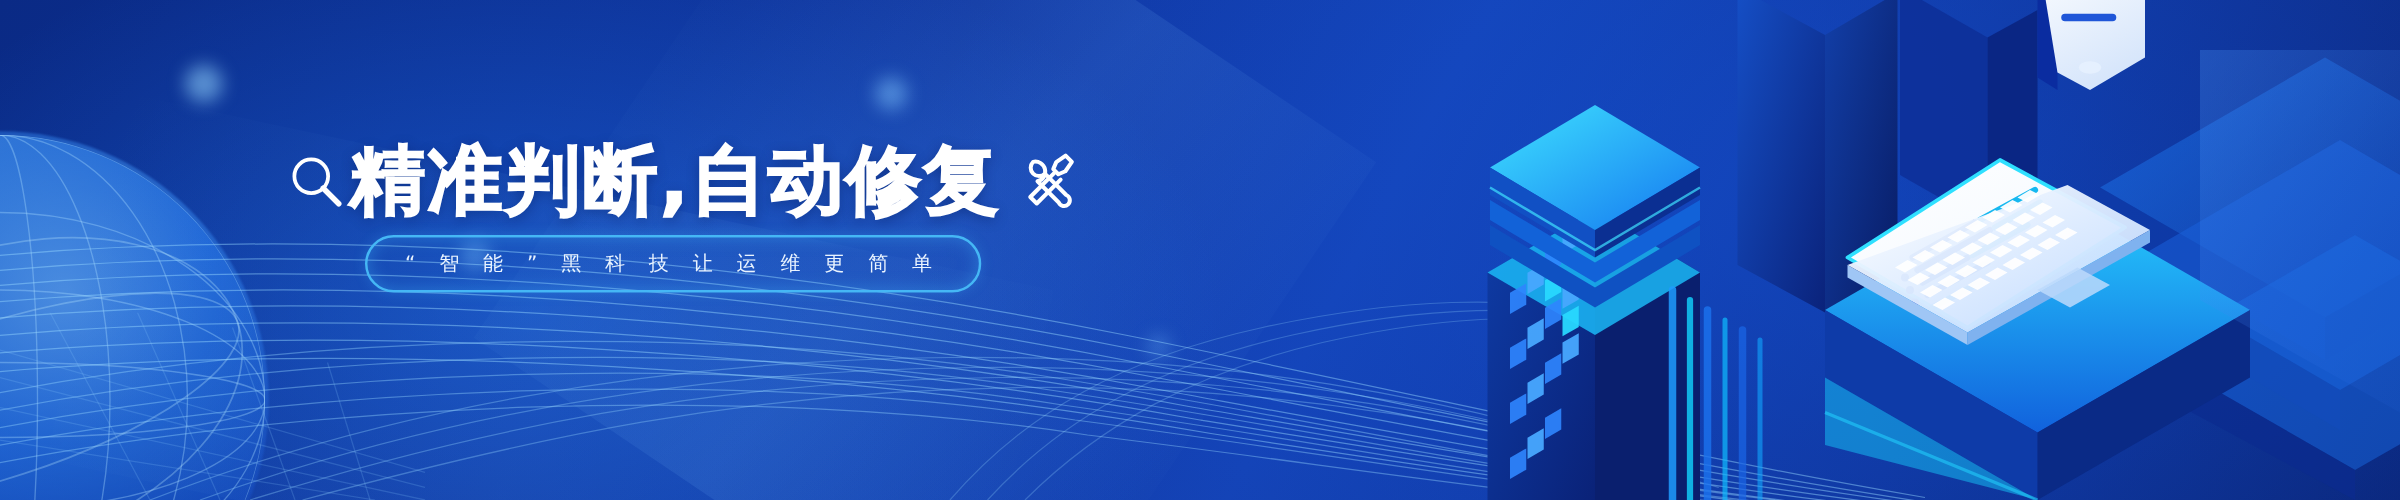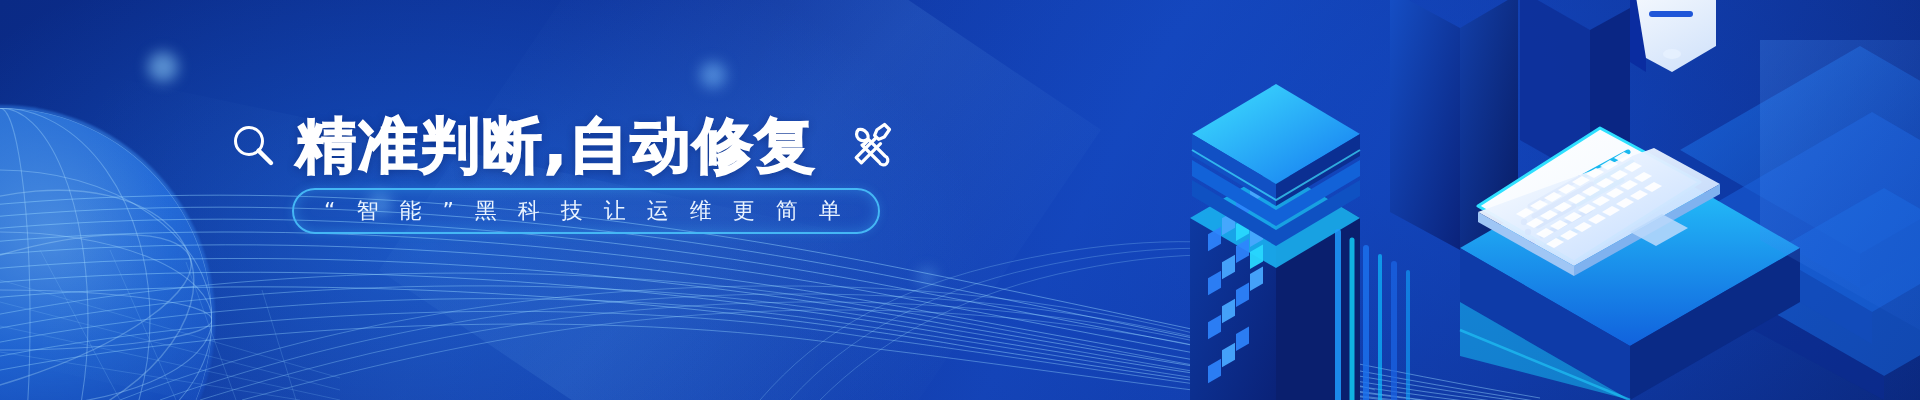--- a/index.html
+++ b/index.html
@@ -24,39 +24,39 @@
   }
   .bokeh{position:absolute;border-radius:50%;filter:blur(7px);}
 
   .diag{
     position:absolute;opacity:.22;
     background:linear-gradient(100deg, rgba(120,190,255,0) 0%, rgba(120,190,255,.55) 50%, rgba(120,190,255,0) 100%);
   }
 
   
   .headline-wrap{position:absolute;left:230px;top:108px;width:830px;}
-  .headline-row{display:flex;align-items:center;gap:16px;height:74px;}
+  .headline-row{display:flex;align-items:center;height:74px;}
   .mag-icon{flex:0 0 auto;width:46px;height:46px;position:relative;margin-right:4px;}
   .headline{
     color:#ffffff;font-size:60px;line-height:62px;font-weight:bold;
     letter-spacing:2px;white-space:nowrap;
     text-shadow:0 2px 10px rgba(0,20,80,.45);
     font-family:"DejaVu Sans","Liberation Sans",sans-serif;
     -webkit-text-stroke:1.6px #ffffff;
   }
   .wrench-icon{flex:0 0 auto;width:58px;height:58px;margin-left:12px;}
 
   .pill{
     position:absolute;left:292px;top:188px;
     height:46px;padding:0 30px;border:2px solid #45b7f5;border-radius:24px;
     display:flex;align-items:center;justify-content:center;
     box-shadow:0 0 14px rgba(70,185,255,.35) inset, 0 0 10px rgba(70,185,255,.22);
   }
   .pill-text{
-    color:#eaf4ff;font-size:22px;letter-spacing:7px;white-space:nowrap;
+    color:#eaf4ff;font-size:16px;letter-spacing:7px;white-space:nowrap;
     font-family:"DejaVu Sans","Liberation Sans",sans-serif;
   }
 
   
   .iso{position:absolute;right:0;top:0;width:760px;height:400px;}
 </style>
 </head>
 <body>
 
 <div id="banner">

